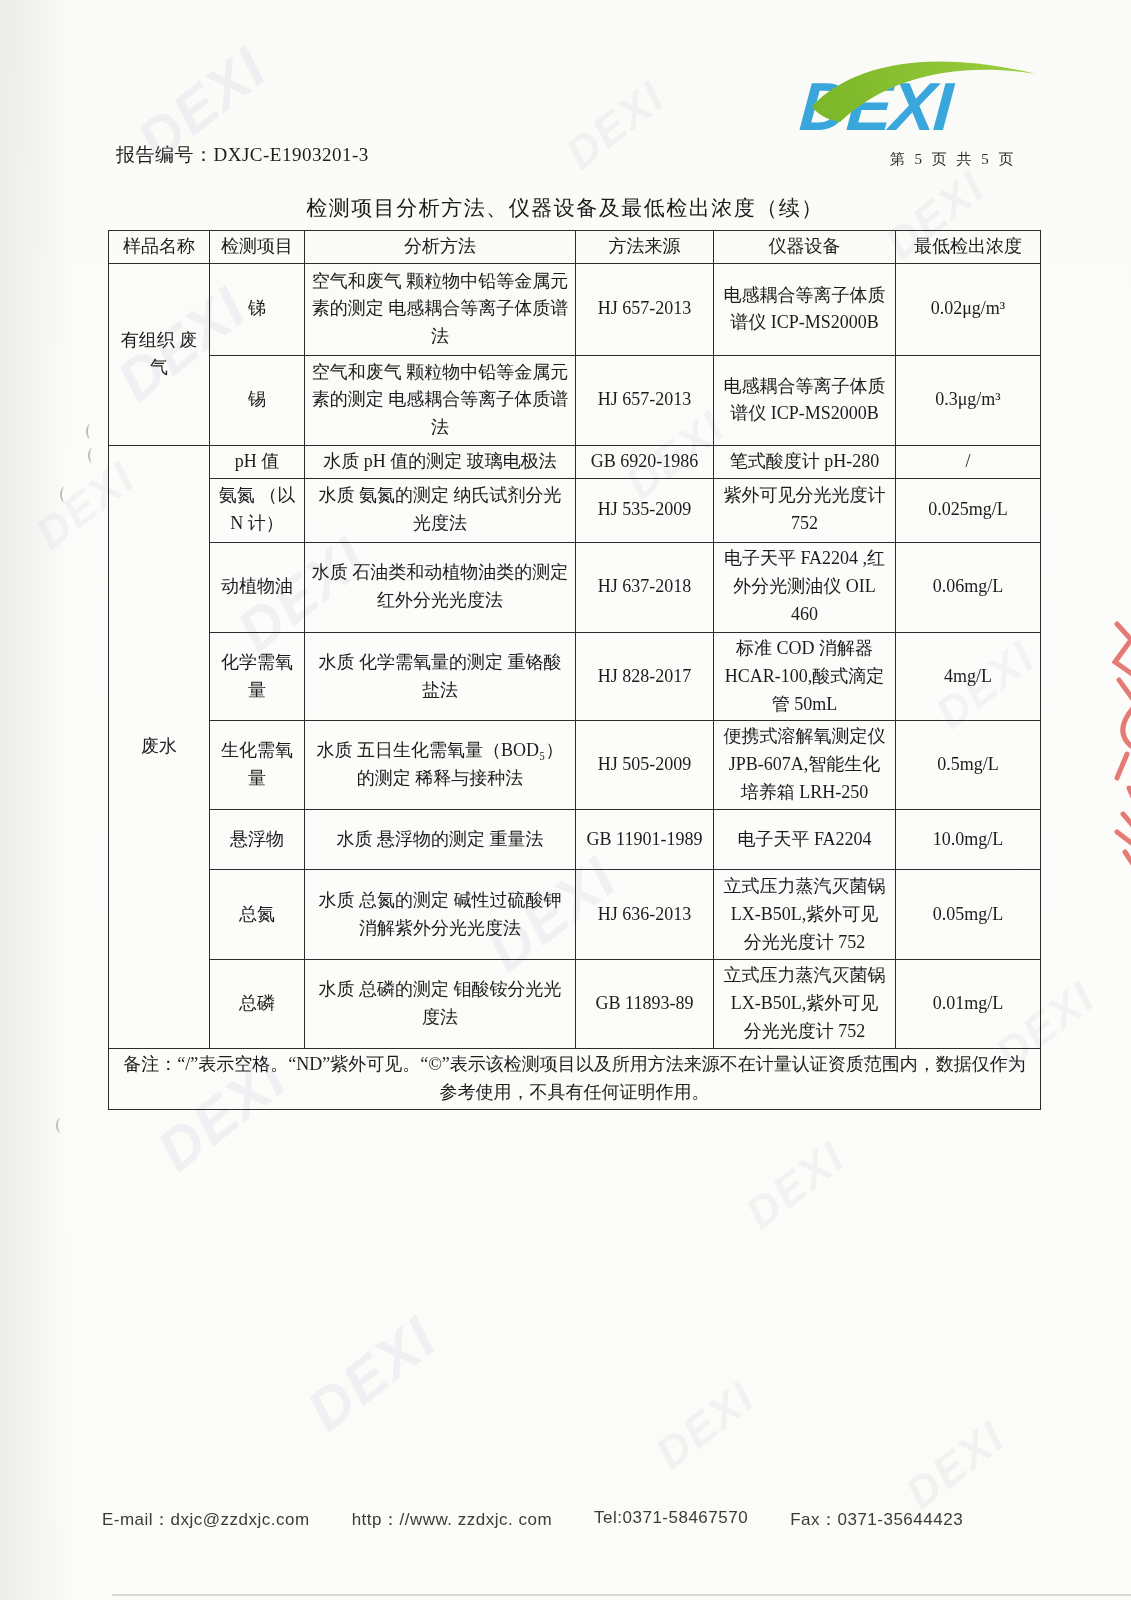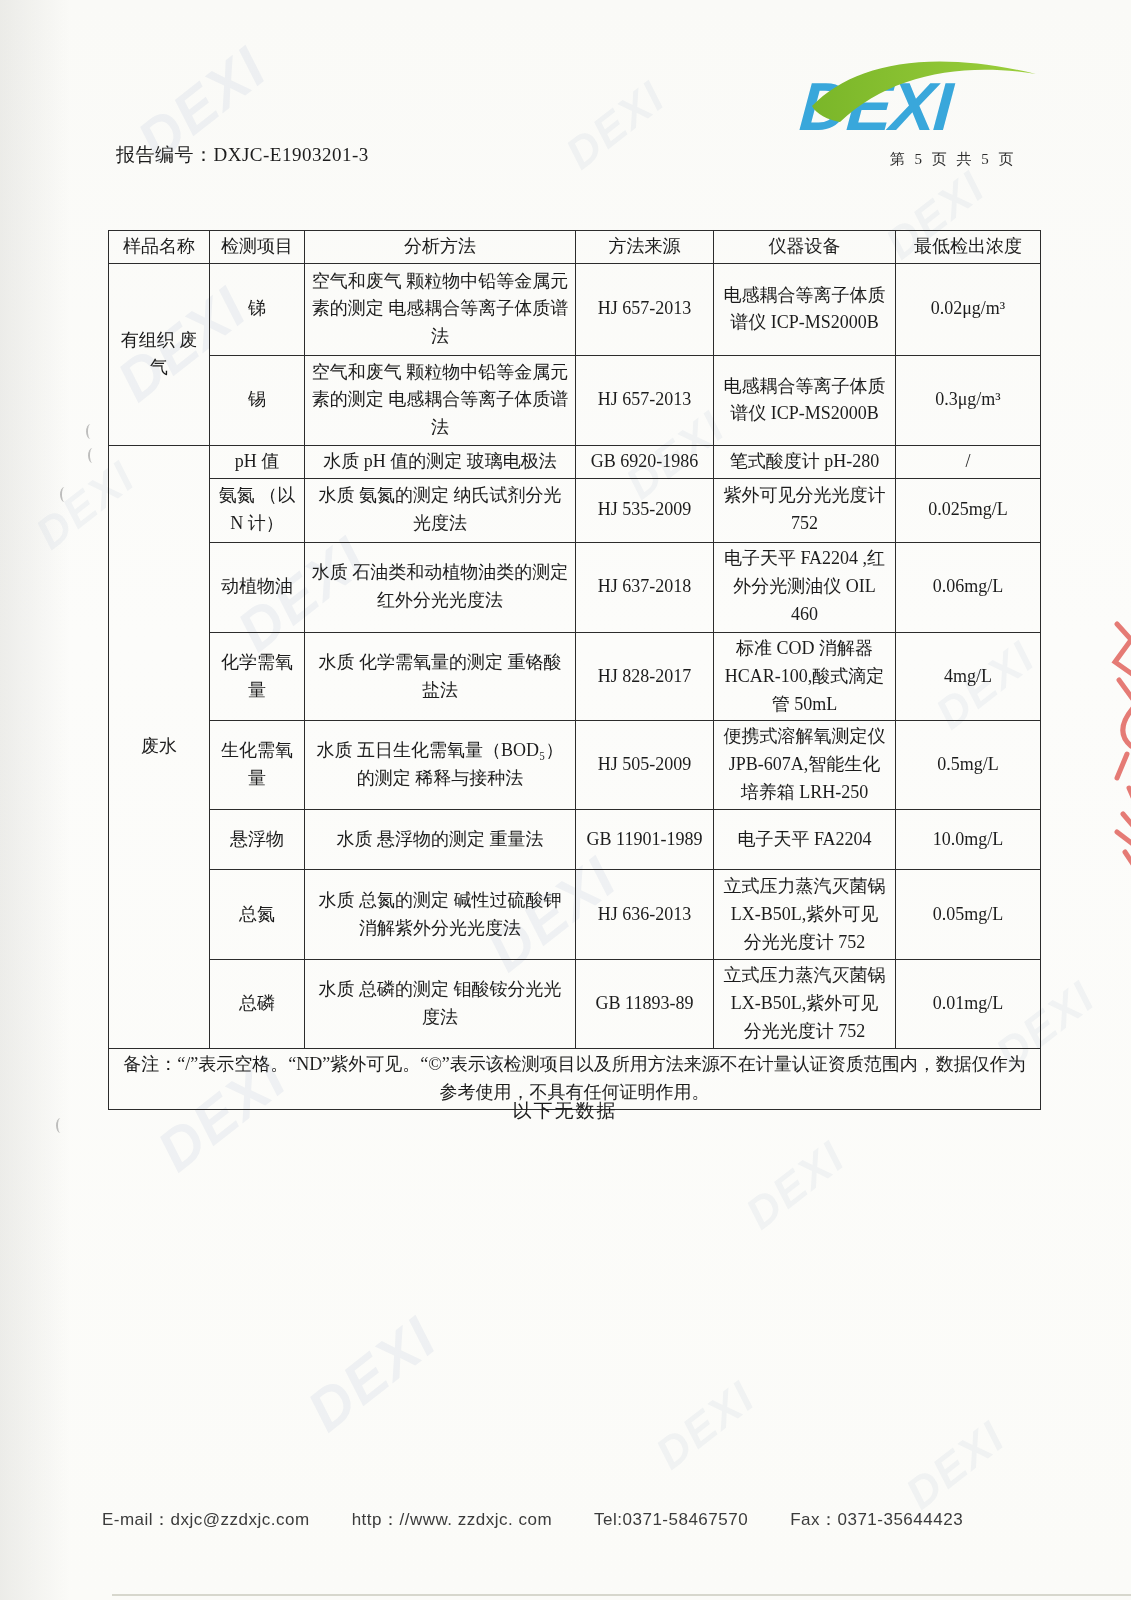--- a/index.html
+++ b/index.html
@@ -22,21 +22,21 @@
   table.main th,table.main td{
     border:1.8px solid #2c2c2c;text-align:center;vertical-align:middle;
     font-weight:normal;font-size:18px;line-height:1.55;padding:2px 6px;
     background:transparent;word-break:break-word;
   }
   td.note-cell{text-align:left;padding:8px 14px;line-height:1.85;font-size:18px;}
   .end-note{position:absolute;left:99px;top:1098px;width:932px;text-align:center;
     font-size:19px;letter-spacing:2px;}
   .footer{position:absolute;left:0;top:1508px;width:1065px;display:flex;
     justify-content:center;gap:42px;font-family:"Liberation Sans","DejaVu Sans",sans-serif;
-    font-size:17px;color:#3b3b3b;letter-spacing:.5px;align-items:center;}
+    font-size:17px;color:#3b3b3b;letter-spacing:.5px;}
   .wm{position:absolute;font-family:"Liberation Sans","DejaVu Sans",sans-serif;
     font-style:italic;font-weight:bold;font-size:58px;letter-spacing:2px;
     color:rgba(168,184,206,.15);transform:rotate(-38deg);pointer-events:none;white-space:nowrap;}
   .wm.small{font-size:44px;color:rgba(168,184,206,.12);}
   .stamp{position:absolute;right:-6px;top:616px;width:48px;height:256px;opacity:.8;}
   .speck{position:absolute;width:7px;height:15px;border-left:2px solid #8d8d8d;
     border-radius:60% 0 0 60%;opacity:.55;}
   .scanline{position:absolute;left:112px;right:0;top:1594px;height:2px;background:#d7d7cd;}
 </style>
 </head>
@@ -71,20 +71,21 @@
           <stop offset="0" stop-color="#7ab629"></stop>
             <stop offset="1" stop-color="#9ccf3c"></stop>
         </linearGradient>
       </defs>
       <text x="6" y="82" font-family="Liberation Sans, DejaVu Sans, sans-serif" font-size="68" font-weight="bold" font-style="italic" letter-spacing="-2" fill="#39a7db" transform="skewX(-4)">DEXI</text>
       <path d="M14,58 C55,16 130,0 238,26 C165,14 92,26 42,74 C30,72 18,66 14,58 Z" fill="url(#leafg)"></path>
     </svg>
   </div>
   <div class="page-indicator">第 5 页 共 5 页</div>
 
+  <div class="doc-title">检测项目分析方法、仪器设备及最低检出浓度（续）</div>
 
   <table class="main">
     <colgroup>
       <col style="width:101px">
         <col style="width:95px">
         <col style="width:271px">
       <col style="width:138px">
         <col style="width:182px">
         <col style="width:145px">
     </colgroup>
@@ -170,21 +171,20 @@
         <td>GB 11893-89</td>
         <td>立式压力蒸汽灭菌锅 LX-B50L,紫外可见 分光光度计 752</td>
         <td>0.01mg/L</td>
       </tr>
       <tr style="height:58px">
         <td class="note-cell" colspan="6">备注：“/”表示空格。“ND”紫外可见。“©”表示该检测项目以及所用方法来源不在计量认证资质范围内，数据仅作为参考使用，不具有任何证明作用。</td>
       </tr>
     </tbody>
   </table>
 
-  <div class="end-note">以下无数据</div>
 
   <svg class="stamp" viewBox="0 0 48 256">
     <g stroke="#e05b55" stroke-width="5" fill="none" stroke-linecap="round">
       <path d="M28,8 L46,28"></path>
       <path d="M42,24 L26,46 L46,60"></path>
       <path d="M30,64 L46,86"></path>
       <path d="M44,92 C34,104 28,118 42,130"></path>
       <path d="M38,138 L28,162"></path>
       <path d="M40,172 l8,18"></path>
       <path d="M34,198 l12,14"></path>

